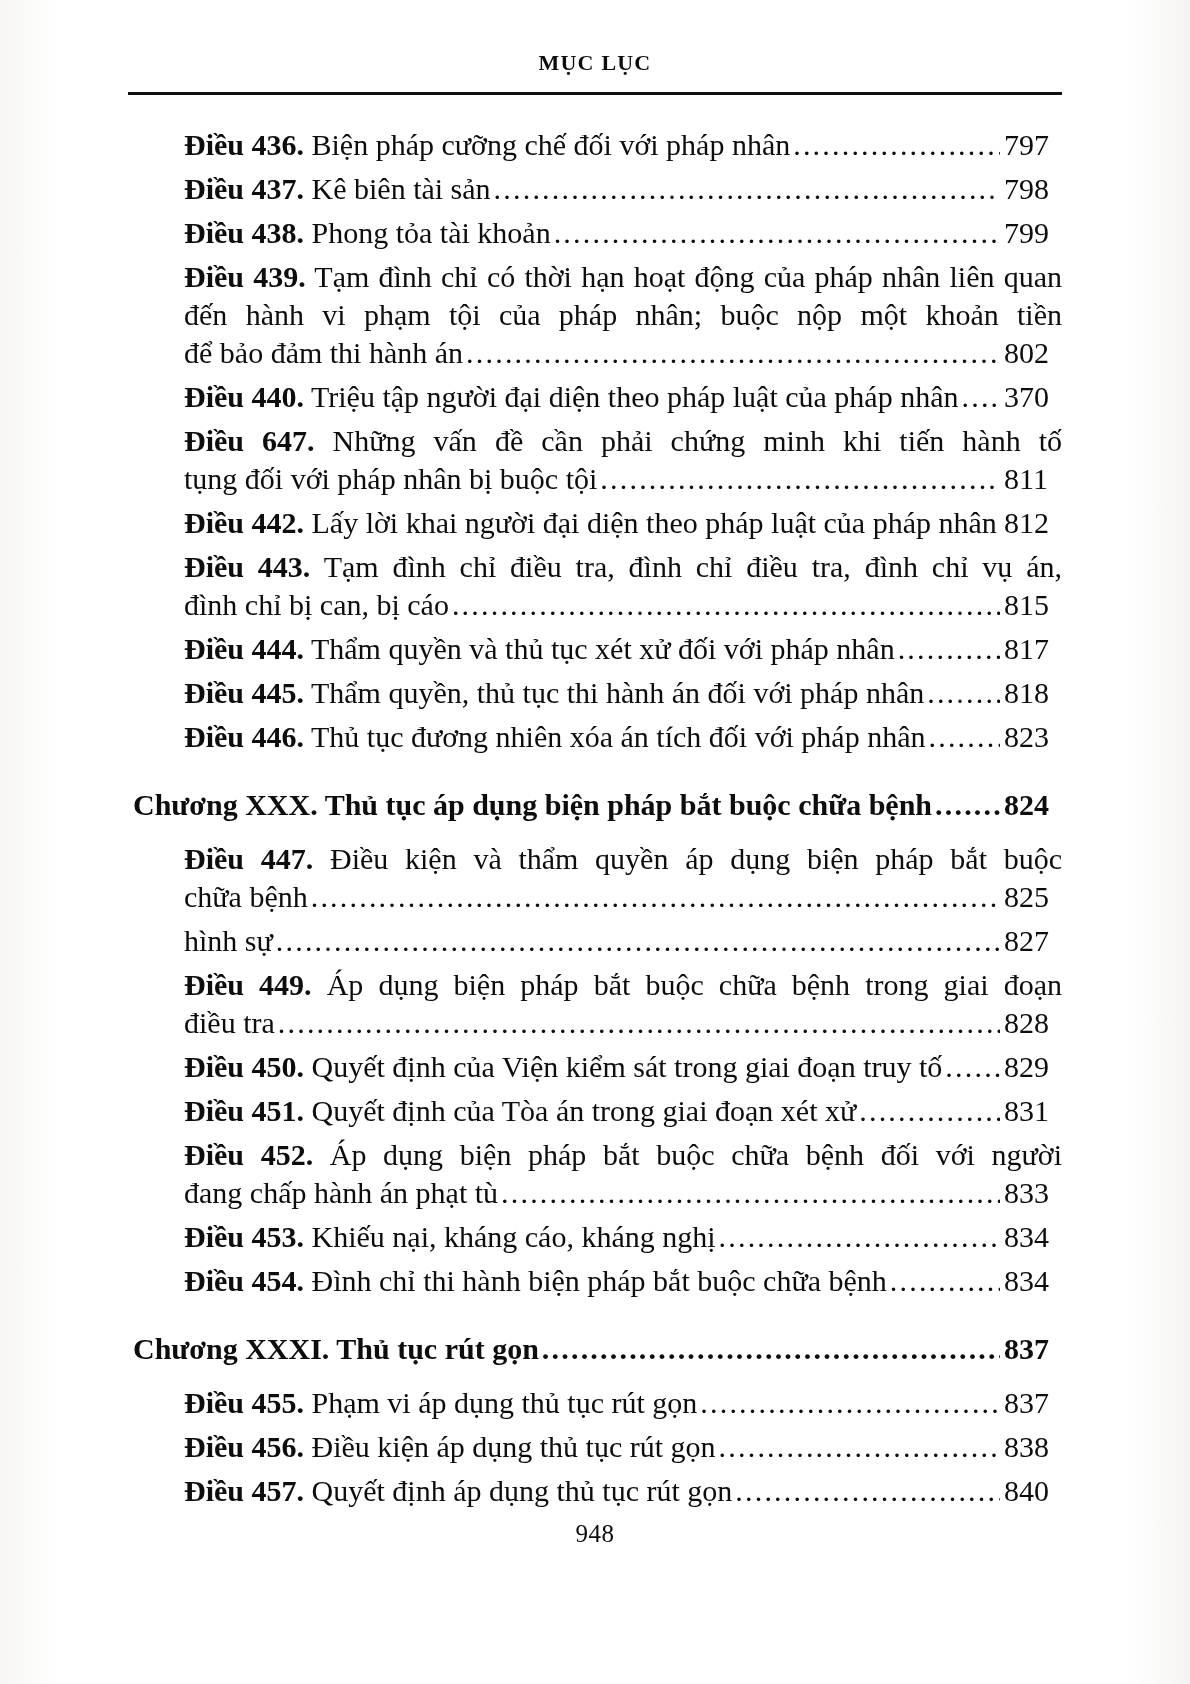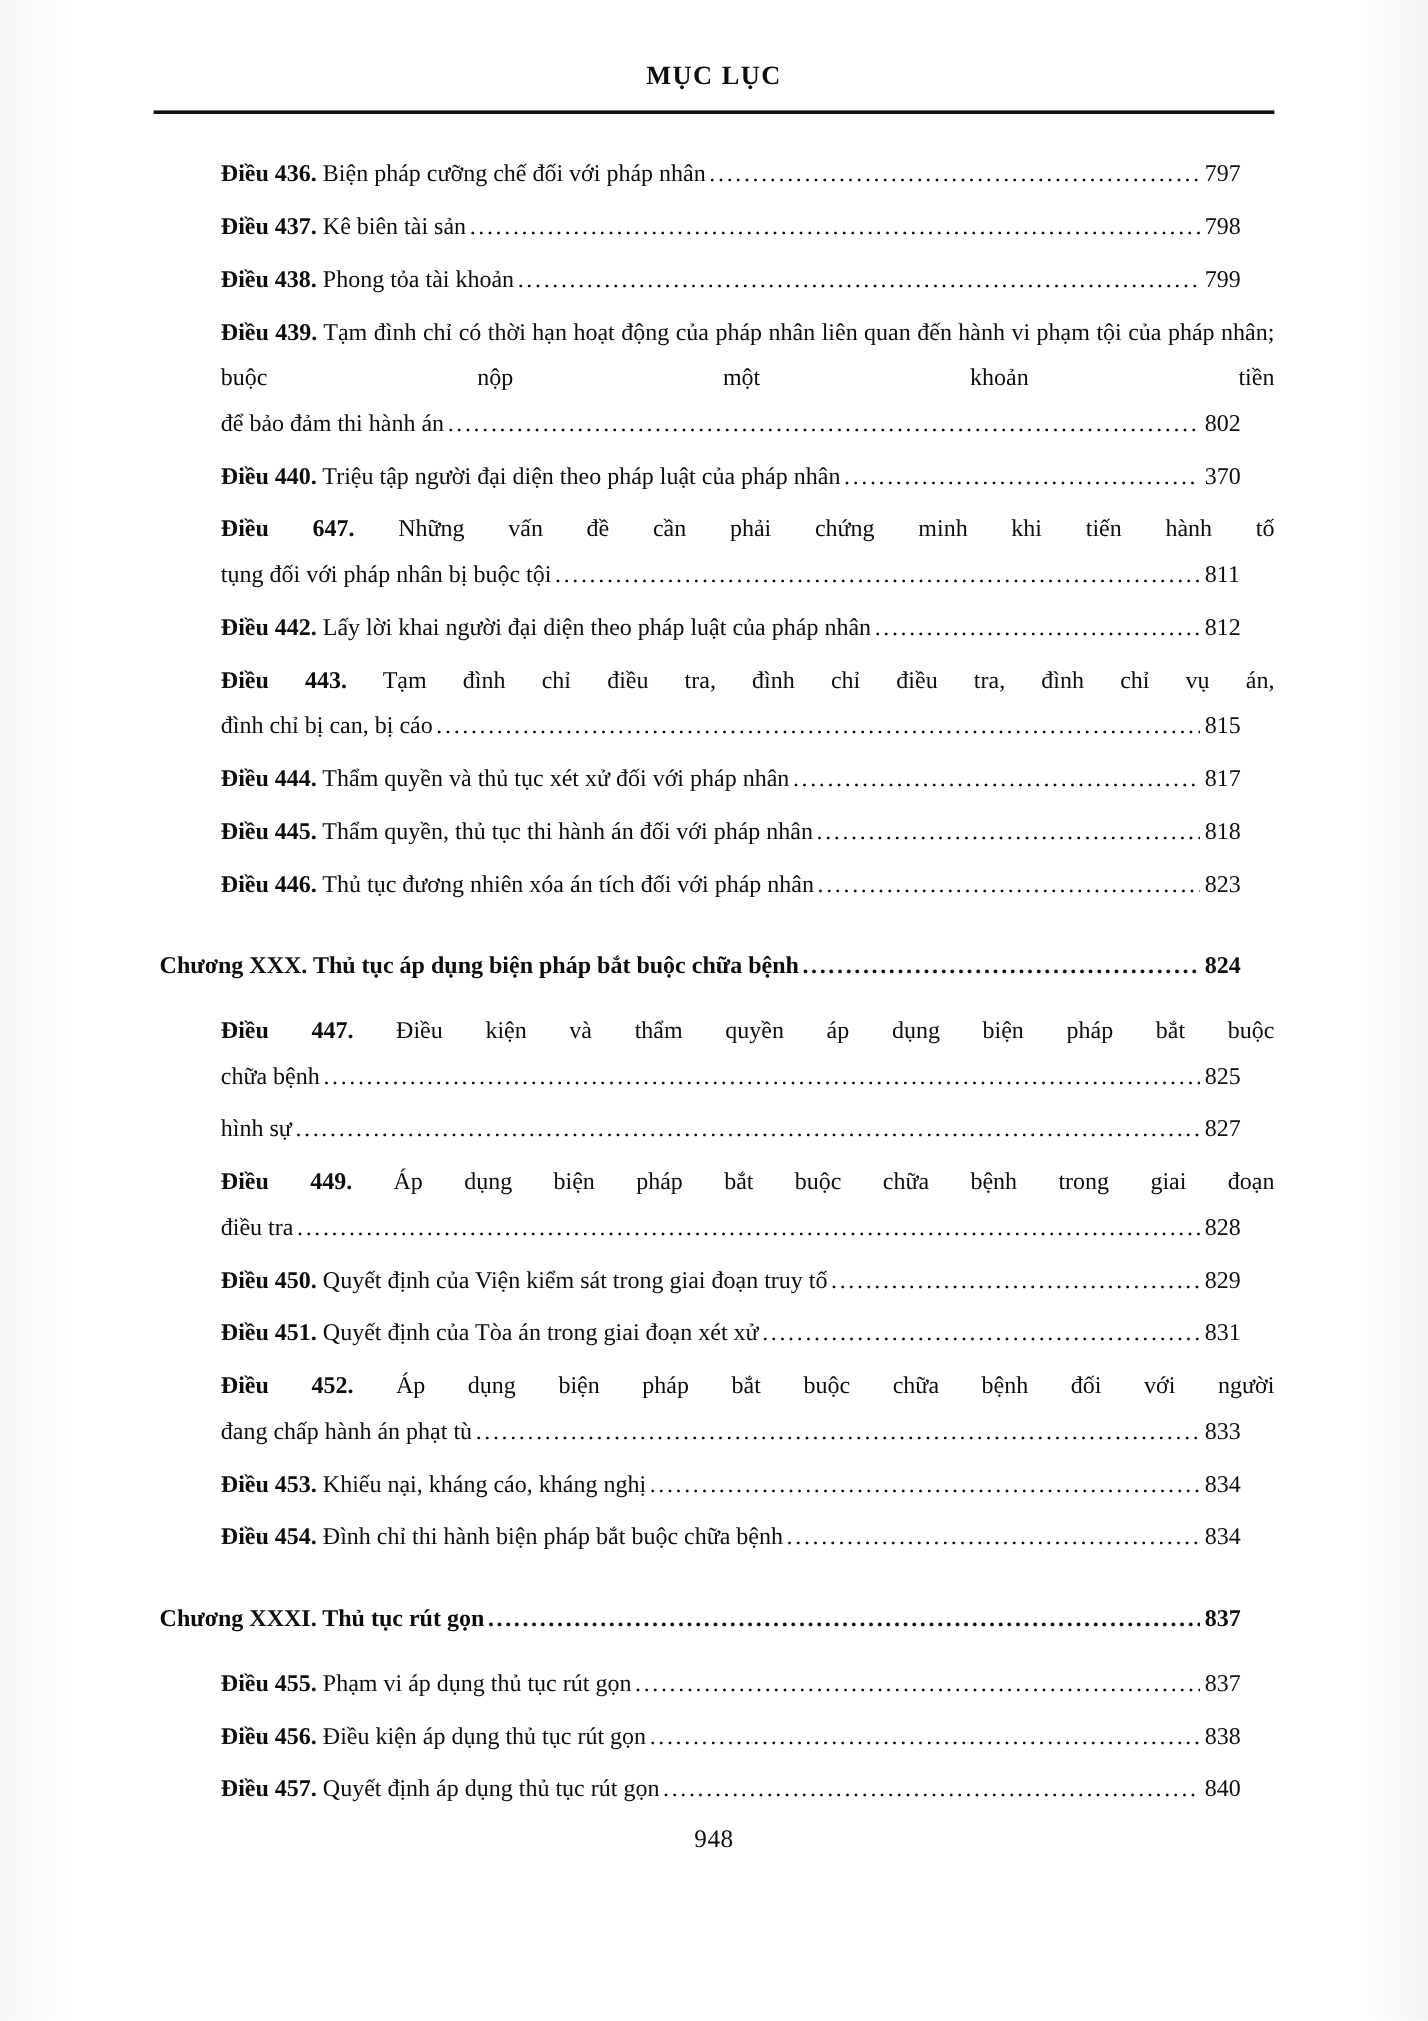--- a/index.html
+++ b/index.html
@@ -64,21 +64,21 @@
   .toc {
     position: absolute;
     left: 128px;
     top: 126px;
     width: 934px;
   }
 
   .toc-entry {
     position: relative;
     display: block;
-    font-size: 20px;
+    font-size: 30px;
     line-height: 38px;
     margin: 0 0 6px 0;
     text-align: justify;
     text-align-last: left;
   }
 
   
   .entry-article {
     padding-left: 56px;
   }
@@ -170,21 +170,21 @@
 
   
   .footer {
     position: absolute;
     left: 0;
     top: 1520px;
     width: 1190px;
     text-align: center;
   }
   .footer-pageno {
-    font-size: 21px;
+    font-size: 25px;
     letter-spacing: 0.5px;
   }
 </style>
 </head>
 <body>
 
 <div class="page"></div>
 
 <div class="content">
 

